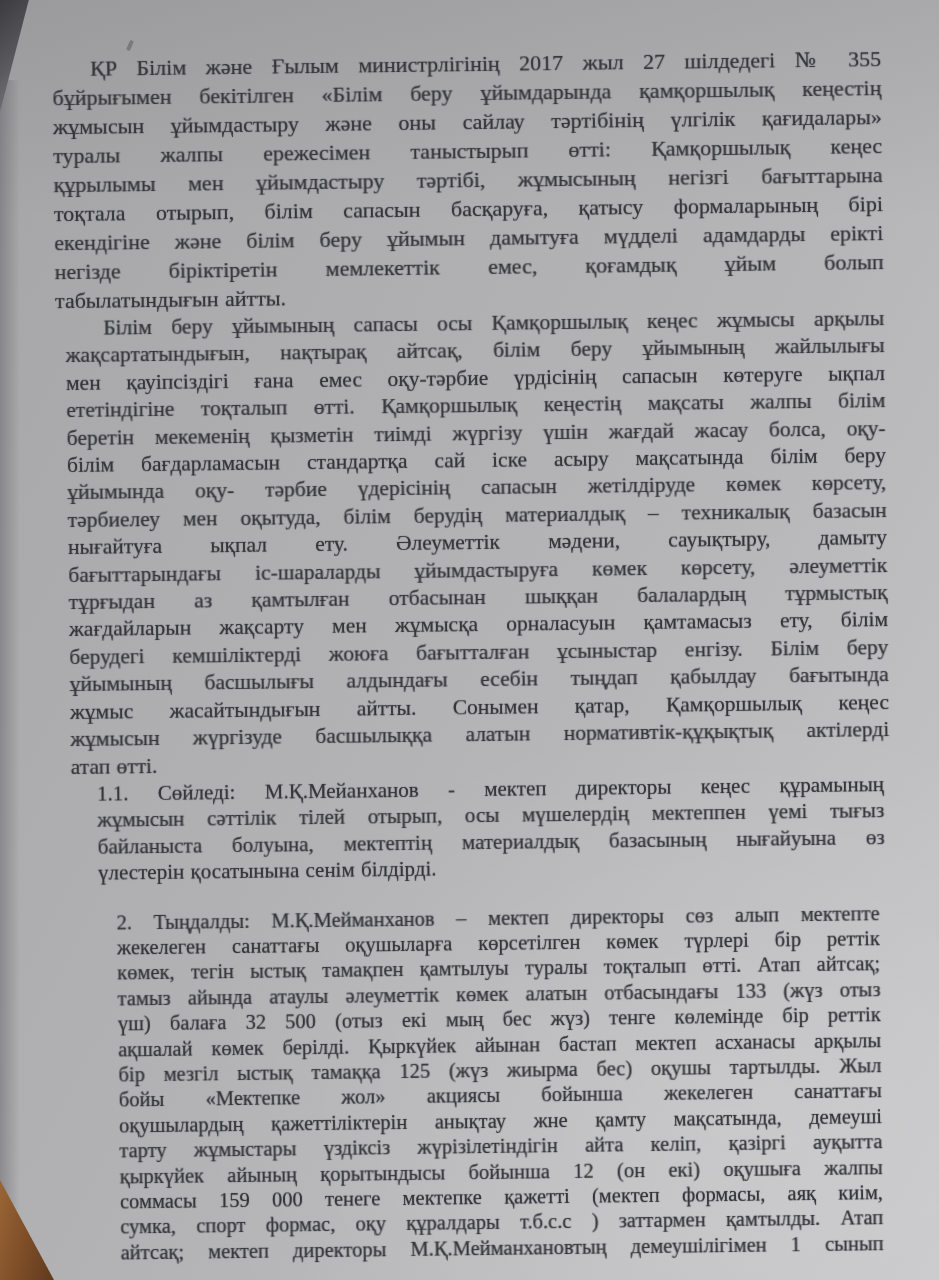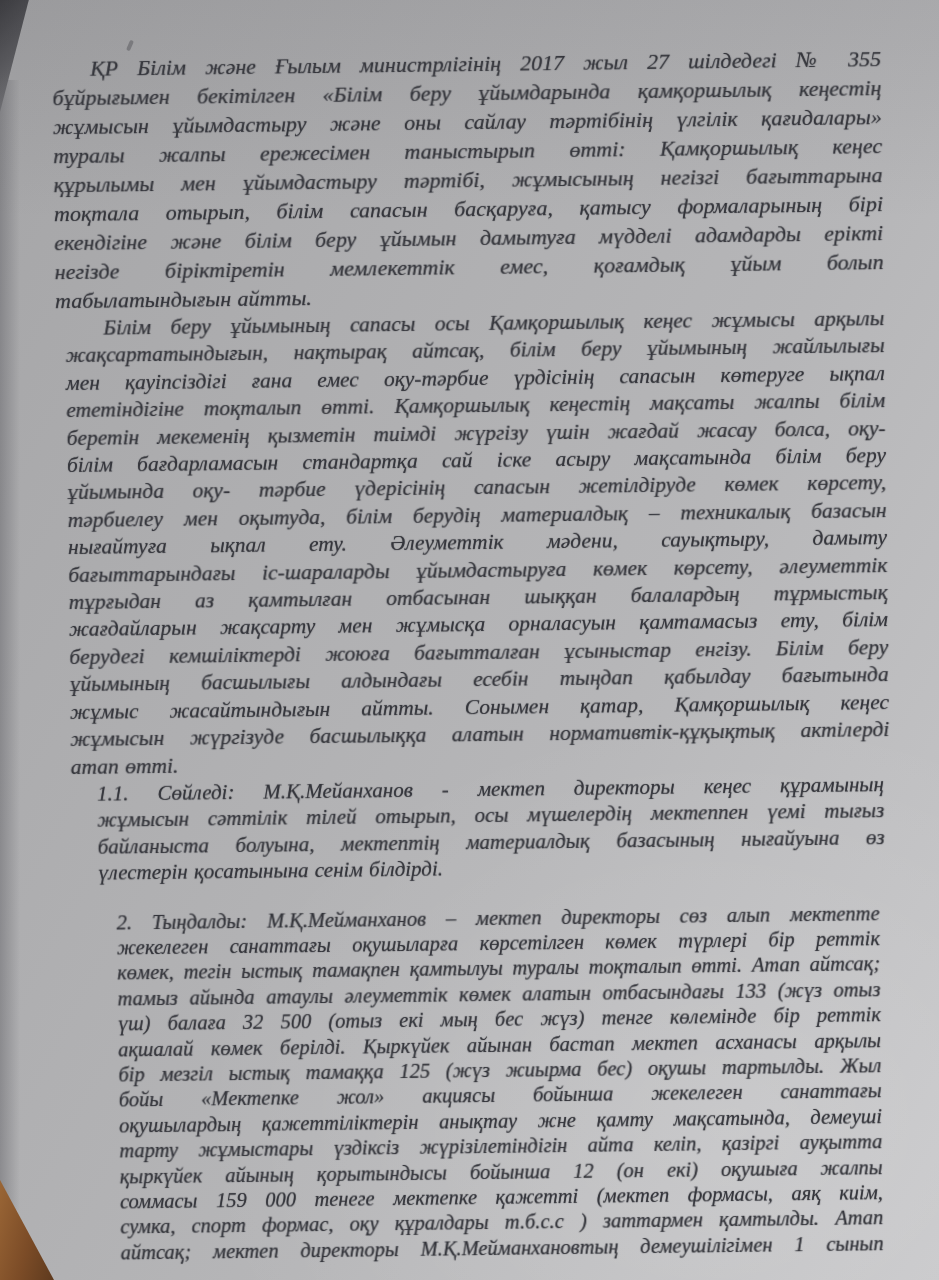--- a/index.html
+++ b/index.html
@@ -9,21 +9,20 @@
     background: #9c9c9e;
     font-family: "Liberation Serif", "DejaVu Serif", serif;
   }
   .photo {
     position: relative;
     width: 939px; height: 1280px;
     background:
       radial-gradient(ellipse 900px 700px at 78% 88%, rgba(255,255,255,0.14), rgba(255,255,255,0) 60%),
       linear-gradient(118deg, #a5a5a7 0%, #afafb1 35%, #b6b6b8 60%, #c8c8ca 100%);
     overflow: hidden;
-    font-style: italic;
   }
   
   .backdrop-corner {
     position: absolute; left: 0; top: 0;
     width: 40px; height: 112px;
     clip-path: polygon(0 0, 72% 0, 0 100%);
     background: linear-gradient(135deg, #3c3c40 0%, #5a5a5e 45%, #87878a 100%);
   }
   
   .table-corner {

